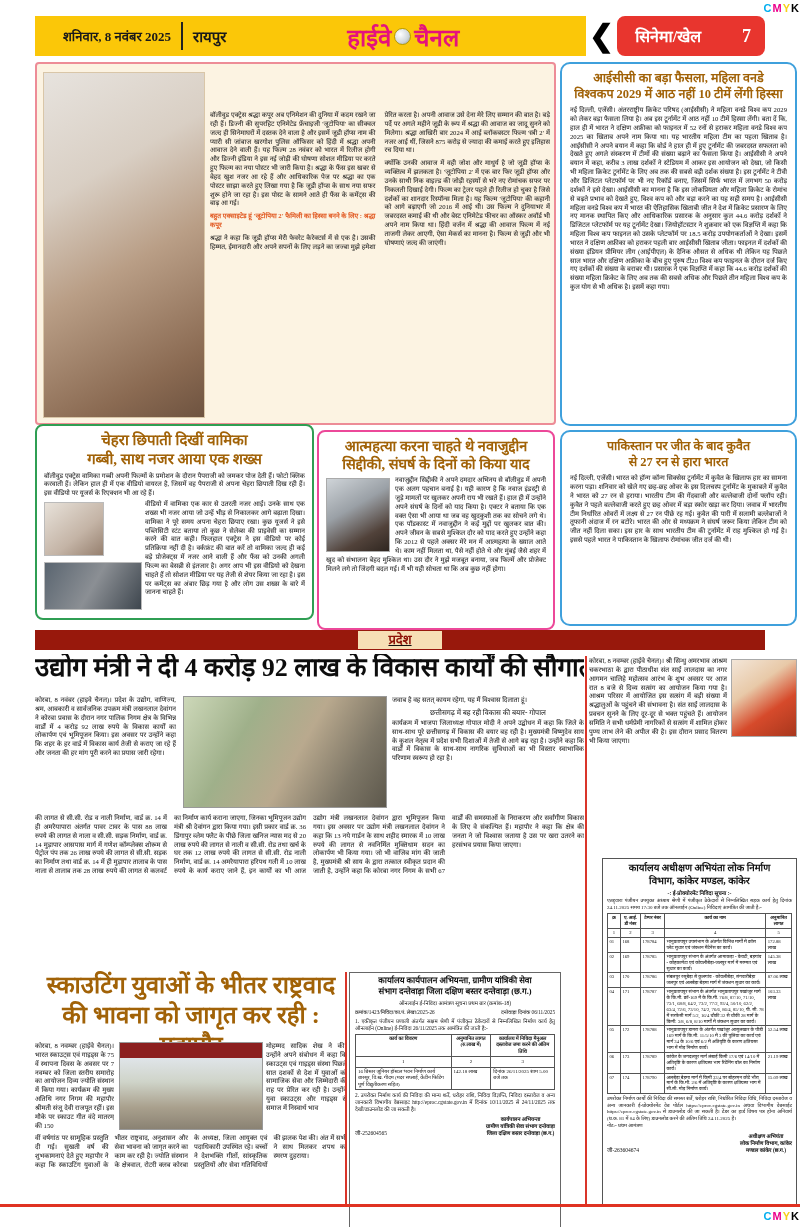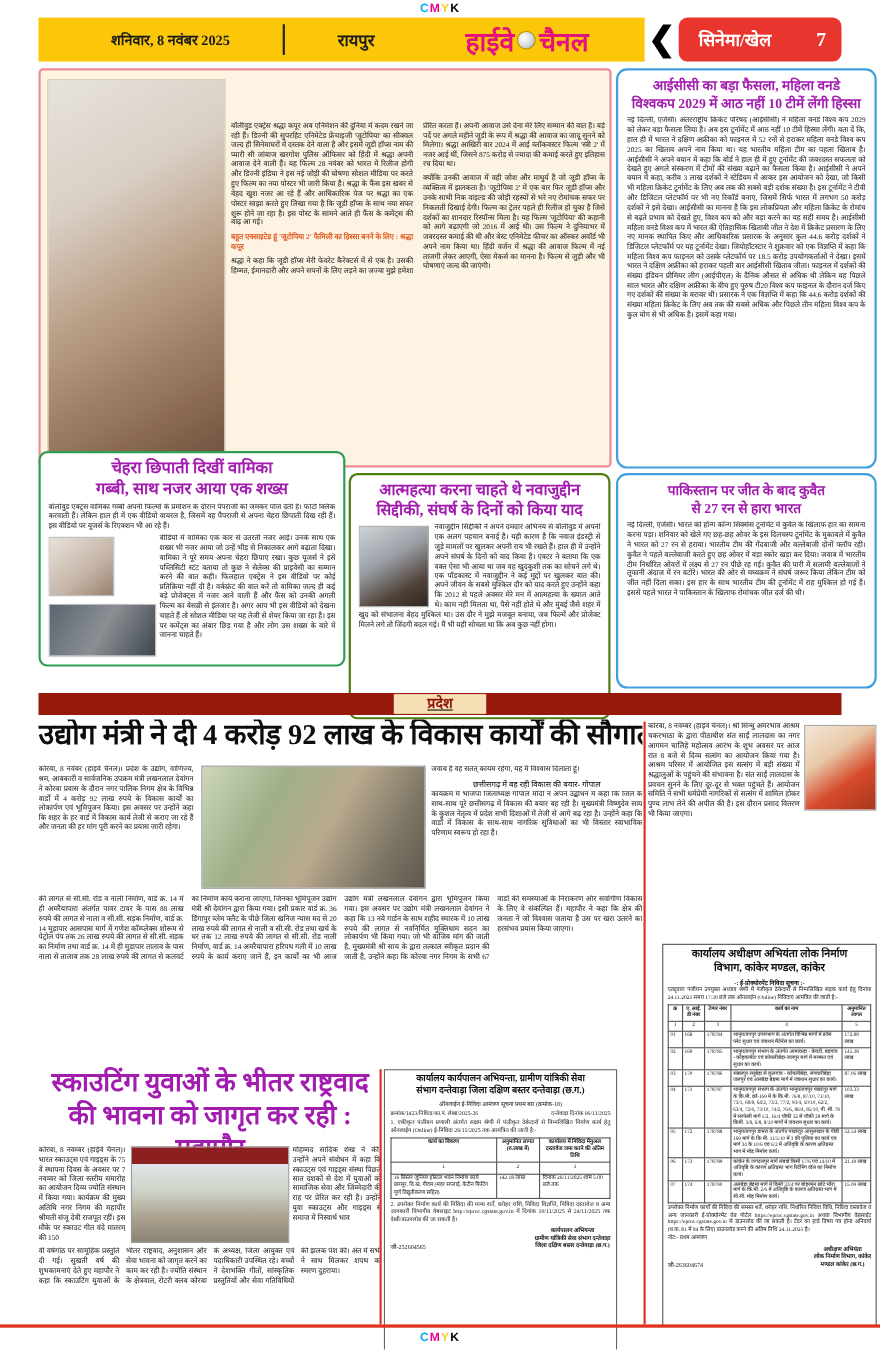--- a/index.html
+++ b/index.html
@@ -1,64 +1,64 @@
 <!DOCTYPE html>
 <html><head>
 <meta charset="utf-8">
 <style>
   html,body{margin:0;padding:0;background:#ffffff;}
   .sheet{position:relative;width:800px;height:1227px;background:#ffffff;overflow:hidden;
          font-family:"Liberation Serif","DejaVu Serif",serif;color:#111;}
-  .cmyk{position:absolute;width:100%;text-align:center;font:bold 11px "Liberation Sans",sans-serif;letter-spacing:1px;}
+  .cmyk{position:absolute;width:100%;text-align:right;font:bold 11px "Liberation Sans",sans-serif;letter-spacing:1px;}
   .cmyk-top{top:2px;} .cmyk-bottom{top:1210px;}
   .c-c{color:#00AEEF}.c-m{color:#EC008C}.c-y{color:#F7D117}.c-k{color:#000}
 
   
   .masthead{position:absolute;left:35px;top:16px;width:730px;height:40px;display:flex;align-items:stretch;}
-  .mh-yellow{flex:0 0 545px;background:#FBC708;display:flex;align-items:center;padding-right:6px;gap:38px;}
+  .mh-yellow{flex:0 0 545px;background:#FBC708;display:flex;align-items:center;padding-right:6px;}
   .mh-orange{width:18px;background:#F08A21;margin-right:10px;}
   .mh-date{font-weight:bold;font-size:13px;color:#1a1a1a;white-space:nowrap;}
   .mh-div{width:2px;height:70%;background:#222;margin:0 10px;}
   .mh-city{font-weight:bold;font-size:15px;color:#1a1a1a;}
   .mh-title{flex:1;text-align:center;font-weight:bold;font-size:24px;color:#E5127D;display:flex;align-items:center;justify-content:center;gap:3px;}
   .mh-logo{width:15px;height:15px;border-radius:50%;background:radial-gradient(circle at 35% 35%,#fff,#cfd6da 60%,#8a9298);display:inline-block;border:1px solid #b59a00;}
   .mh-chevron{flex:0 0 auto;display:flex;align-items:center;font-size:30px;font-weight:bold;color:#000;line-height:1;padding:0 3px;}
   .mh-tab{flex:1;background:#E8352E;border-radius:8px;color:#fff;display:flex;align-items:center;justify-content:space-between;padding:0 14px 0 18px;}
   .mh-section{font-weight:bold;font-size:16px;}
   .mh-pageno{font-weight:bold;font-size:18px;}
 
   
   .box{position:absolute;background:#fff;box-sizing:border-box;overflow:hidden;}
   .bodytxt{font-size:6.7px;line-height:1.32;text-align:justify;overflow:hidden;}
-  .ctrhead{text-align:center;font-weight:bold;line-height:1.25;color:#a21caf;}
+  .ctrhead{text-align:center;font-weight:bold;line-height:1.25;color:#a16207;}
 
   
   .shraddha{left:35px;top:62px;width:521px;height:363px;border:2px solid #ED8C97;border-radius:4px;background:#FCF3E2;}
   .sh-photo{position:absolute;left:6px;top:8px;width:160px;height:344px;border:1px solid #d9c6a8;
     background:linear-gradient(150deg,#e7e3de 0%,#d9cfc4 30%,#b99e86 55%,#8a6a52 85%,#6e5340 100%);}
   .sh-head{position:absolute;left:173px;top:9px;width:340px;height:31px;background:#8E4035;color:#fff;
     display:flex;align-items:center;justify-content:center;font-weight:bold;font-size:16px;border:1px solid #6c2c22;}
   .sh-body{position:absolute;left:173px;top:47px;width:340px;height:306px;column-count:2;column-gap:9px;}
   .sh-body p{margin:0 0 4px 0;}
   .hl{color:#E1571F;font-weight:bold;}
 
   
   .bluebox{border:2.5px solid #3FA0DC;border-radius:10px;padding:6px 8px;}
   .icc{left:560px;top:62px;width:237px;height:364px;}
   .pak{left:560px;top:430px;width:237px;height:196px;}
   .icc .ctrhead{font-size:12.5px;margin:1px 0 4px 0;}
   .pak .ctrhead{font-size:12.5px;margin:1px 0 4px 0;}
 
   
-  .vamika{left:35px;top:410px;width:279px;height:196px;border:2px solid #2F9E53;border-radius:8px;padding:5px 7px;}
+  .vamika{left:35px;top:424px;width:279px;height:196px;border:2px solid #2F9E53;border-radius:8px;padding:5px 7px;}
   .vamika .ctrhead{font-size:15px;margin:0 0 3px 0;}
   .vk-photos{float:left;width:96px;margin:2px 5px 0 0;}
   .vk-p1{width:58px;height:52px;background:linear-gradient(140deg,#e8e2da,#c4b4a6 60%,#96806f);border:1px solid #bbb;}
   .vk-p2{width:96px;height:46px;margin-top:3px;background:linear-gradient(120deg,#5a6570,#8b8f94 50%,#3e464e);border:1px solid #bbb;}
-  .nawaz{left:317px;top:430px;width:238px;height:224px;border:2px solid #4d7c0f;border-radius:8px;padding:5px 7px;}
+  .nawaz{left:317px;top:430px;width:238px;height:200px;border:2px solid #ec4899;border-radius:8px;padding:5px 7px;}
   .nawaz .ctrhead{font-size:14.5px;margin:0 0 3px 0;}
   .nw-photo{float:left;width:62px;height:72px;margin:2px 5px 2px 0;border:1px solid #aaa;
     background:linear-gradient(150deg,#cfd4d8 0%,#9aa0a6 40%,#51423a 75%,#2f2620 100%);}
 
   
   .pradesh{position:absolute;left:35px;top:630px;width:730px;height:20px;background:#98180C;display:flex;justify-content:center;align-items:center;text-decoration:underline;}
   .pradesh span{background:#F7DFB5;color:#8E1308;font-weight:bold;font-size:13px;padding:1px 30px;line-height:16px;}
 
   
   .udyog{left:35px;top:654px;width:549px;height:314px;}

